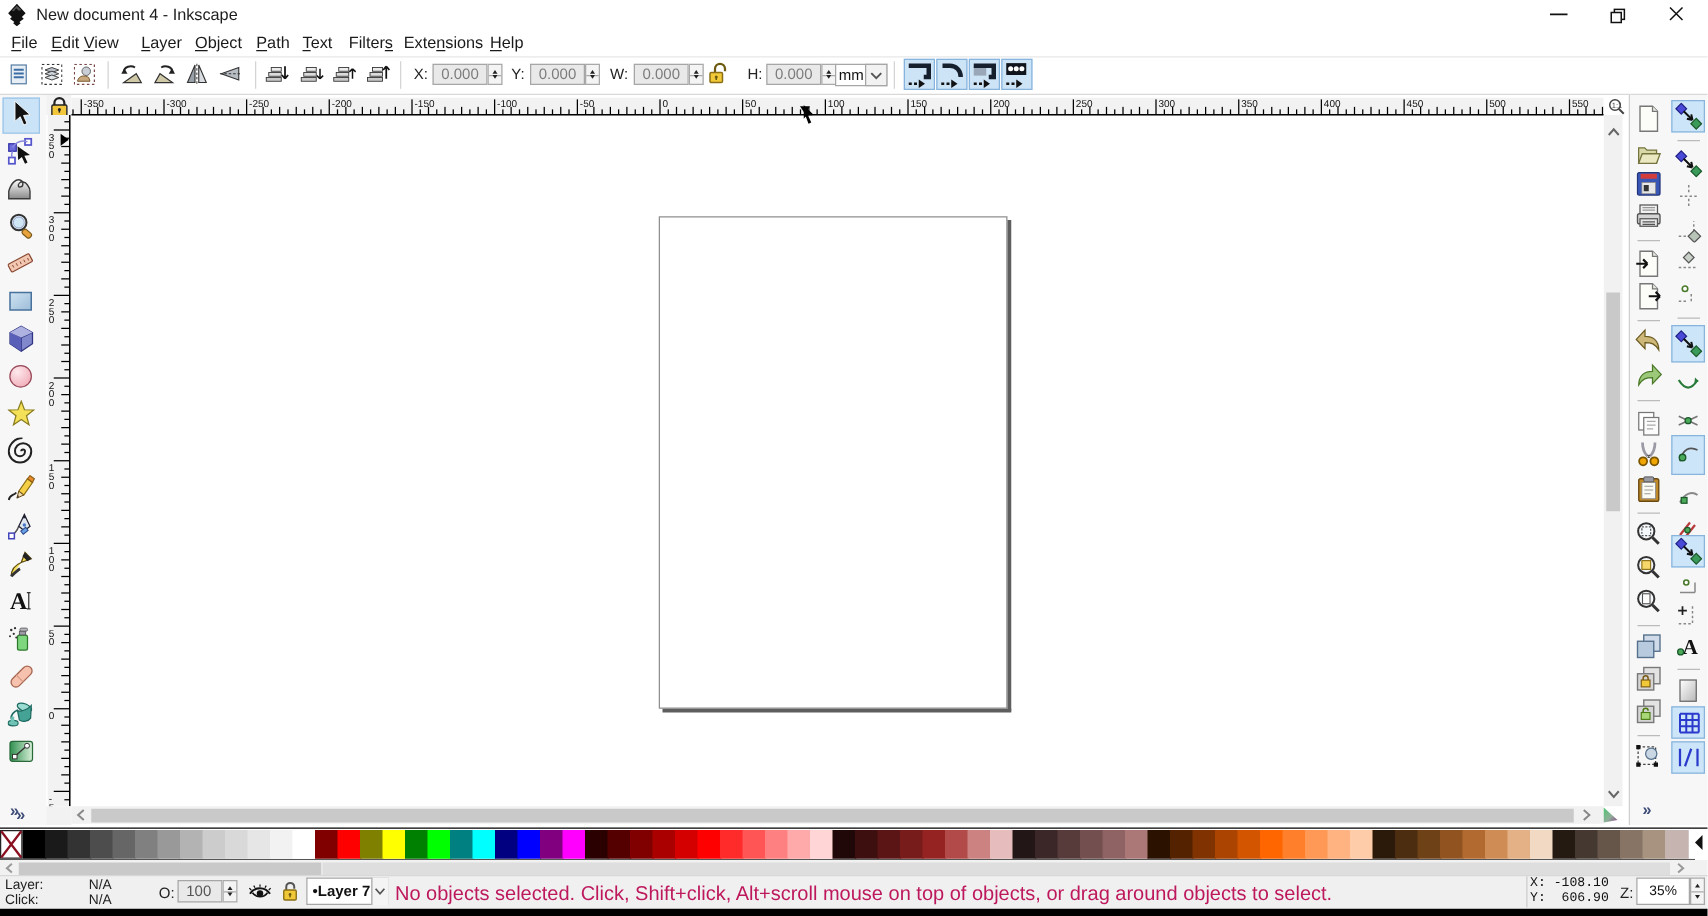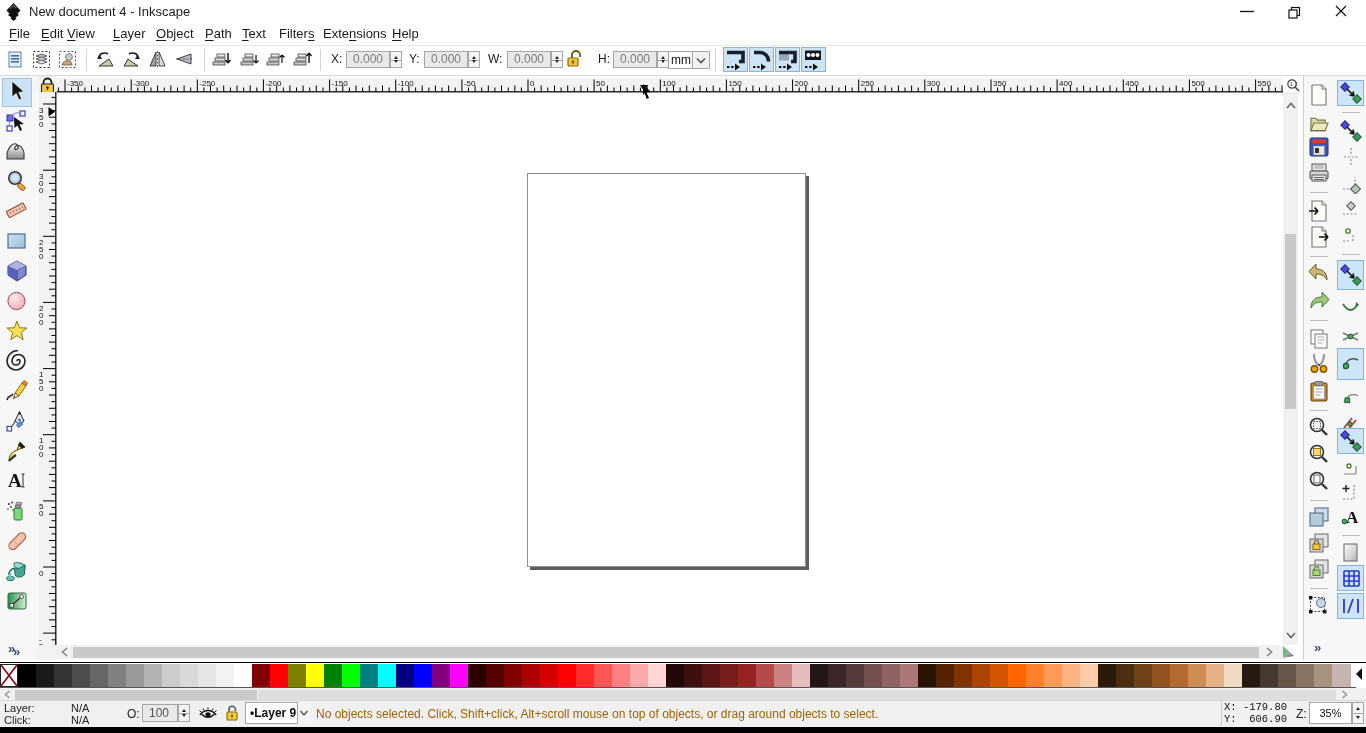--- a/index.html
+++ b/index.html
@@ -964,26 +964,26 @@
     <circle cx="10" cy="8.8" r="2.6" fill="#111"></circle>
     <path d="M3 6 L1.5 4.5 M6 4.2 L5 2.5 M10 3.4 L10 1.5 M14 4.2 L15 2.5 M17 6 L18.5 4.5" stroke="#111" stroke-width="1"></path>
   </svg>
 <svg class="icon" style="left:224px;top:704px" width="16" height="19" viewBox="0 0 16 19">
 <path d="M5 8 V5.5 a3.2 3.2 0 0 1 6.4 0 V7" fill="none" stroke="#555" stroke-width="1.6"></path>
 <rect x="3" y="8" width="10" height="8" rx="1" fill="#f0c838" stroke="#8a6d14" stroke-width="1.1"></rect>
 <circle cx="8" cy="11.5" r="1.1" fill="#6b5a10"></circle>
     <rect x="7.5" y="11.5" width="1.1" height="2.4" fill="#6b5a10"></rect>
 </svg>
 <div class="ab" style="left:245px;top:702px;width:66px;height:22px;background:#fff;border:1px solid #a6a6a6"></div>
-<div class="ab" style="left:250px;top:706px;font-size:12px;font-weight:bold;color:#111">•Layer 9</div>
+<div class="ab" style="left:250px;top:706px;font-size:12px;font-weight:bold;color:#111">•Layer 7</div>
 <div class="ab" style="left:297px;top:702px;width:14px;height:22px;background:#f4f4f4;border-left:1px solid #a6a6a6"></div>
 <svg class="icon" style="left:299px;top:710px" width="10" height="7" viewBox="0 0 10 7">
     <path d="M1.5 1 L5 5 L8.5 1" fill="none" stroke="#555" stroke-width="1.4"></path>
   </svg>
-<div class="ab" style="left:316px;top:707px;font-size:12px;color:#a16207">No objects selected. Click, Shift+click, Alt+scroll mouse on top of objects, or drag around objects to select.</div>
+<div class="ab" style="left:316px;top:707px;font-size:16px;color:#be185d">No objects selected. Click, Shift+click, Alt+scroll mouse on top of objects, or drag around objects to select.</div>
 <div class="sepv" style="left:1221px;top:701px;height:25px;background:#cccccc"></div>
-<div class="ab" style="left:1224px;top:701px;width:62px;font-size:10.5px;color:#111;font-family:'Liberation Mono',monospace;white-space:pre">X: -179.80</div>
+<div class="ab" style="left:1224px;top:701px;width:62px;font-size:10.5px;color:#111;font-family:'Liberation Mono',monospace;white-space:pre">X: -108.10</div>
 <div class="ab" style="left:1224px;top:713px;width:62px;font-size:10.5px;color:#111;font-family:'Liberation Mono',monospace;white-space:pre">Y:  606.90</div>
 <div class="ab" style="left:1296px;top:707px;font-size:12px;color:#222">Z:</div>
 <div class="ab" style="left:1309px;top:702px;width:43px;height:22px;background:#fff;border:1px solid #a6a6a6;font-size:11px;color:#111;text-align:center;line-height:20px">35%</div>
 <div class="spin" style="left:1352px;top:702px;height:22px;width:12px">
     <div class="mid"></div>
   </div>
 <div class="ab" style="left:0;top:727px;width:1366px;height:6px;background:#000"></div>
 </body></html>

